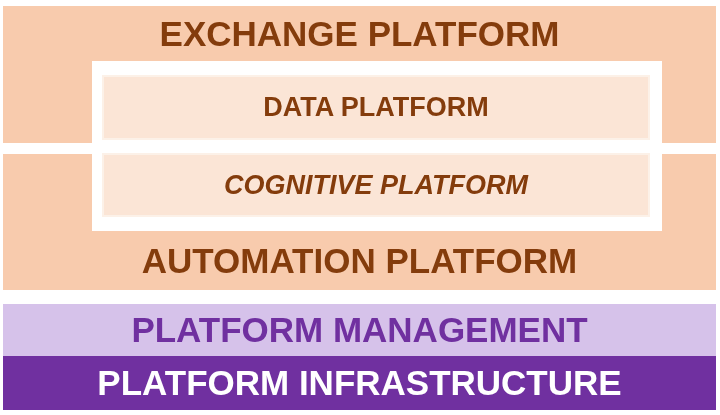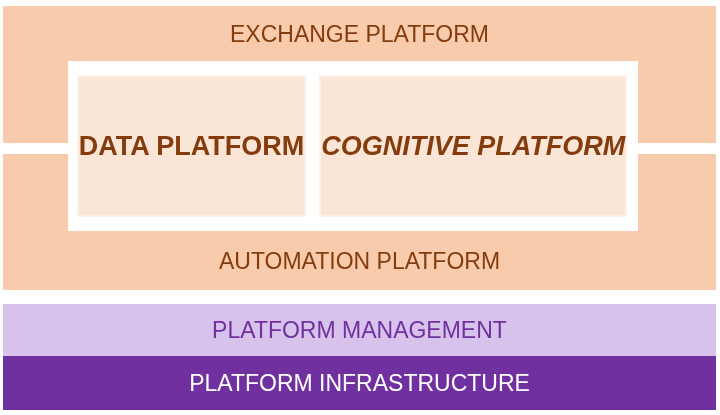--- a/index.html
+++ b/index.html
@@ -17,22 +17,22 @@
   }
   .band {
     position: absolute;
     left: 3px;
     width: 713px;
     display: flex;
     justify-content: center;
     box-sizing: border-box;
   }
   .band-label {
-    font-weight: normal;
-    font-size: 23px;
+    font-weight: bold;
+    font-size: 35px;
     line-height: 34px;
     letter-spacing: 0px;
     white-space: nowrap;
   }
   .band-exchange {
     top: 6px;
     height: 137px;
     align-items: flex-start;
     padding-top: 11px;
   }
@@ -47,31 +47,30 @@
     height: 52px;
     align-items: center;
   }
   .band-infrastructure {
     top: 356px;
     height: 54px;
     align-items: center;
   }
   .overlay {
     position: absolute;
-    left: 68px;
+    left: 92px;
     top: 61px;
     width: 570px;
     height: 170px;
     background: #ffffff;
     box-sizing: border-box;
     padding: 14px 12px 14px 10px;
     display: flex;
-    flex-direction: row;
+    flex-direction: column;
     gap: 13px;
-    justify-content: center;
   }
   .inner-box {
     flex: 1;
     display: flex;
     align-items: center;
     justify-content: center;
     border: 2px solid #fcf1e8;
     box-sizing: border-box;
   }
   .inner-label {

